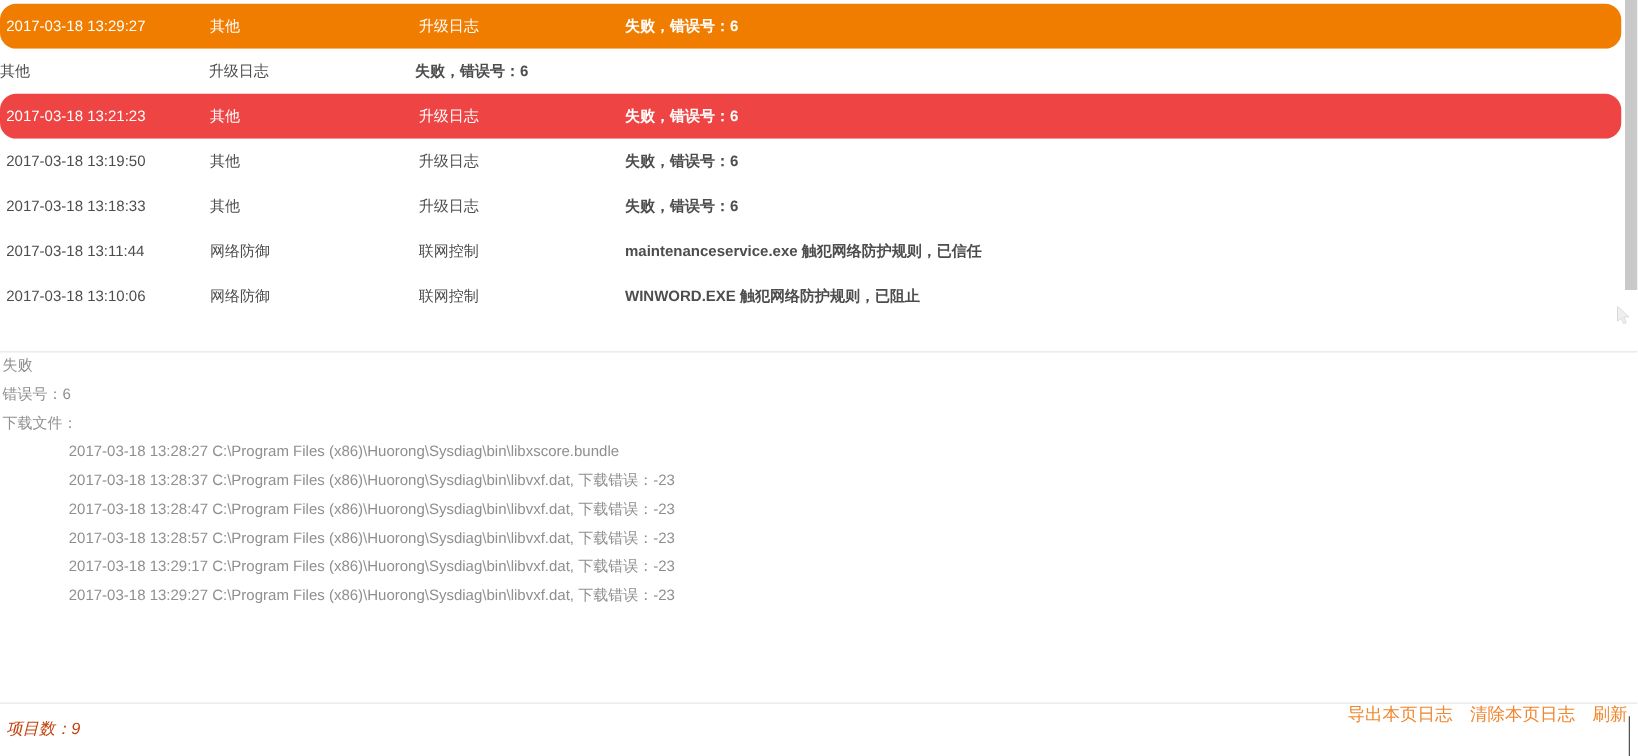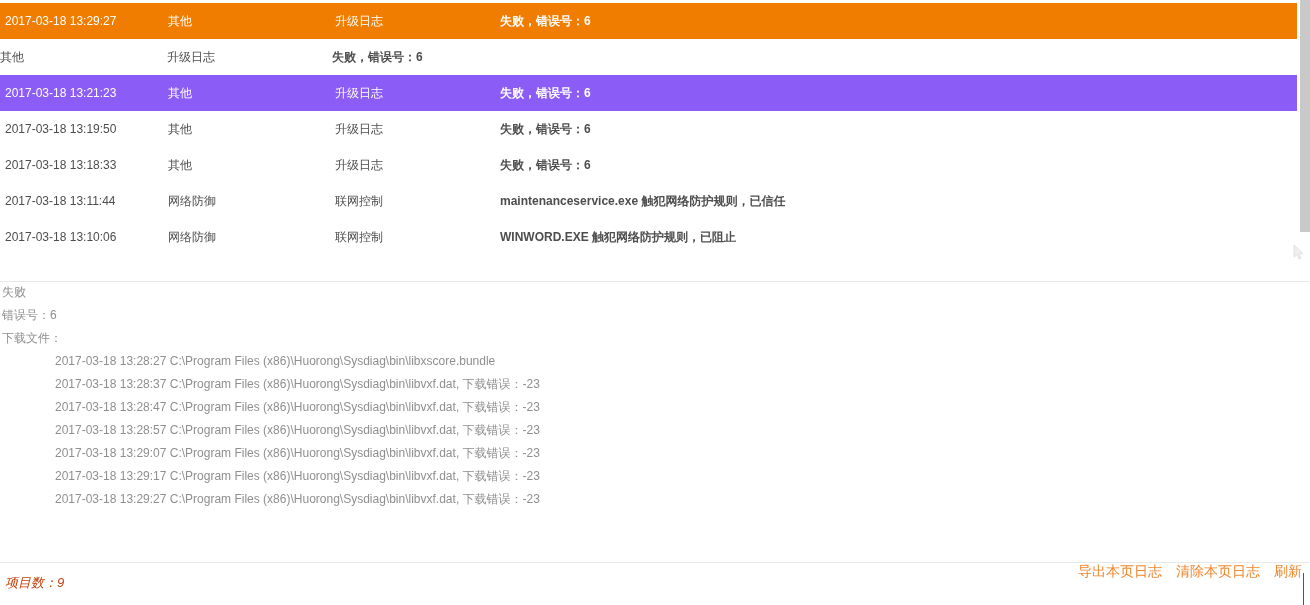--- a/index.html
+++ b/index.html
@@ -7,28 +7,28 @@
     width: 1310px; height: 605px; position: relative;
     background: #ffffff; overflow: hidden;
     font-family: "Liberation Sans", "DejaVu Sans", sans-serif;
   }
 
   
   .log-table { position: absolute; top: 3px; left: 0; width: 1297px; }
   .log-row {
     display: flex; height: 36px; line-height: 36px;
     font-size: 12px; color: #4d4d4d; background: #ffffff;
-    white-space: nowrap; cursor: default;
+    white-space: nowrap; cursor: default; border-radius: 13px;
   }
   .log-row .c-time { width: 163px; padding-left: 5px; flex: none; }
   .log-row .c-cat  { width: 167px; flex: none; }
   .log-row .c-type { width: 165px; flex: none; }
   .log-row .c-msg  { flex: 1; font-weight: bold; }
   .row-strong { background: #f07c00; color: #ffffff; }
-  .row-light  { background: #8b5cf6; color: #ffffff; }
+  .row-light  { background: #ef4444; color: #ffffff; }
 
   
   .scrollbar {
     position: absolute; top: 0; right: 0; width: 10px; height: 281px;
     background: #ffffff;
   }
   .scroll-thumb {
     position: absolute; top: 0; left: 0; width: 10px; height: 232px;
     background: #c9c9c9;
   }
@@ -128,21 +128,20 @@
 <div class="divider divider-table"></div>
 
 <div class="details">
   <div class="d-line">失败</div>
   <div class="d-line">错误号：6</div>
   <div class="d-line">下载文件：</div>
   <div class="d-line d-download">2017-03-18 13:28:27 C:\Program Files (x86)\Huorong\Sysdiag\bin\libxscore.bundle</div>
   <div class="d-line d-download">2017-03-18 13:28:37 C:\Program Files (x86)\Huorong\Sysdiag\bin\libvxf.dat, 下载错误：-23</div>
   <div class="d-line d-download">2017-03-18 13:28:47 C:\Program Files (x86)\Huorong\Sysdiag\bin\libvxf.dat, 下载错误：-23</div>
   <div class="d-line d-download">2017-03-18 13:28:57 C:\Program Files (x86)\Huorong\Sysdiag\bin\libvxf.dat, 下载错误：-23</div>
-  <div class="d-line d-download">2017-03-18 13:29:07 C:\Program Files (x86)\Huorong\Sysdiag\bin\libvxf.dat, 下载错误：-23</div>
   <div class="d-line d-download">2017-03-18 13:29:17 C:\Program Files (x86)\Huorong\Sysdiag\bin\libvxf.dat, 下载错误：-23</div>
   <div class="d-line d-download">2017-03-18 13:29:27 C:\Program Files (x86)\Huorong\Sysdiag\bin\libvxf.dat, 下载错误：-23</div>
 </div>
 
 <div class="divider divider-footer"></div>
 
 <div class="footer">
   <div class="item-count">项目数：9</div>
   <div class="footer-links">
     <span class="footer-link">导出本页日志</span>

